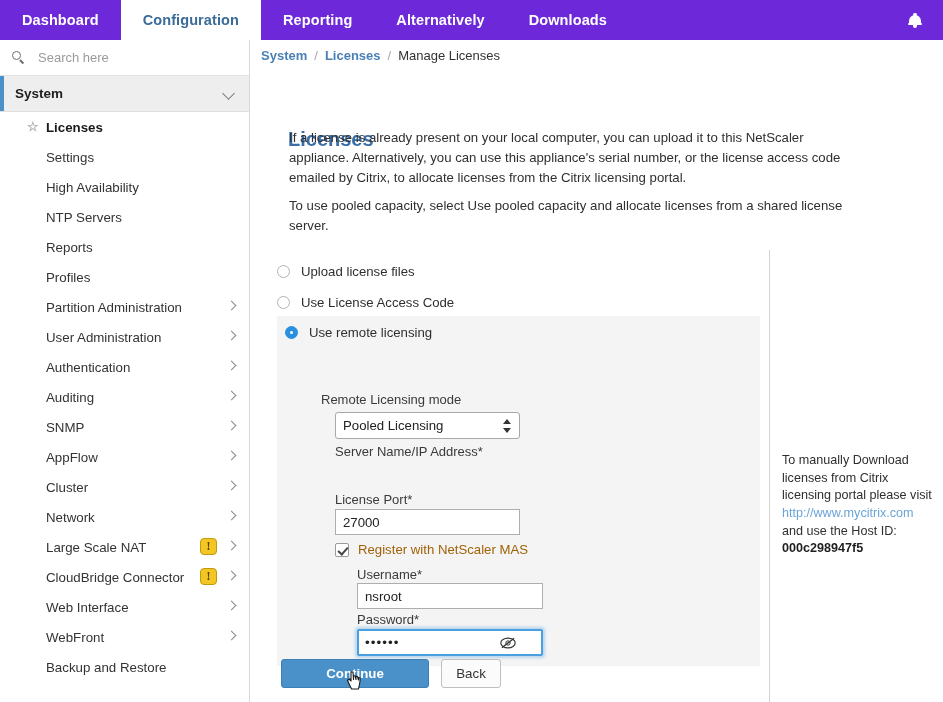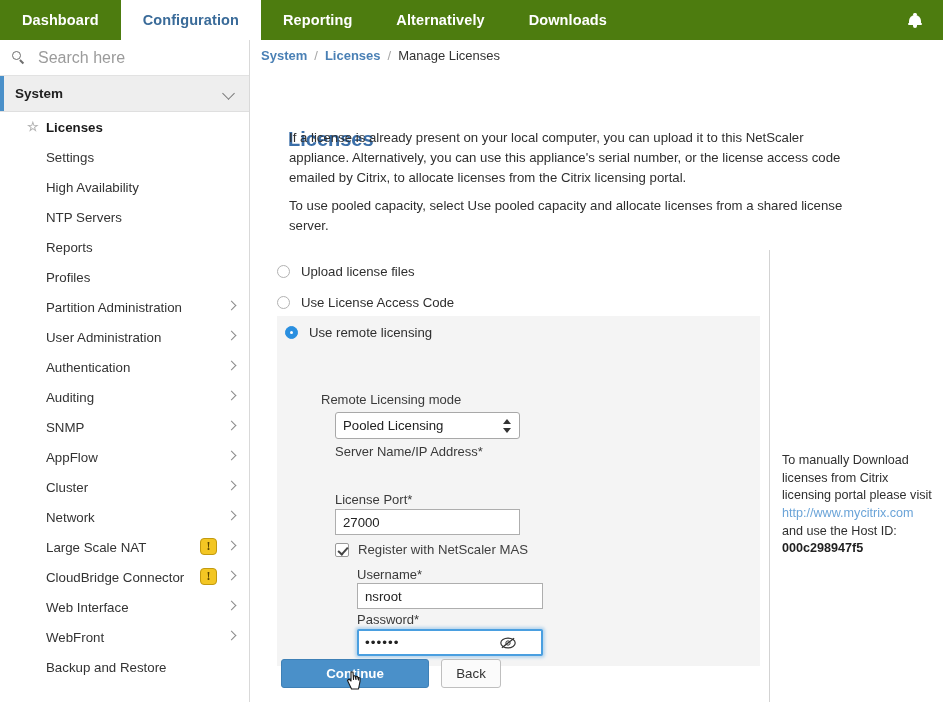--- a/index.html
+++ b/index.html
@@ -9,21 +9,21 @@
     overflow: hidden;
     background: #ffffff;
     font-family: "Liberation Sans", sans-serif;
     -webkit-font-smoothing: antialiased;
   }
 
   
   #topnav {
     position: absolute; top: 0; left: 0;
     width: 943px; height: 40px;
-    background: #4d7c0f;
+    background: #6d28d9;
     display: flex; align-items: stretch;
   }
   .nav-tab {
     display: flex; align-items: center; justify-content: center;
     padding: 0 22px;
     font-size: 14.5px; font-weight: bold;
     color: #ffffff;
     letter-spacing: .1px;
     cursor: pointer;
     user-select: none;
@@ -85,21 +85,21 @@
     border: 1.6px solid #6f6f6f; border-radius: 50%;
   }
   .search-icon .handle {
     position: absolute; left: 8px; top: 8px;
     width: 5px; height: 1.7px; background: #6f6f6f;
     transform: rotate(45deg); transform-origin: left center;
   }
   #search-input {
     border: none; outline: none;
     font-family: "Liberation Sans", sans-serif;
-    font-size: 16px; color: #333;
+    font-size: 13px; color: #333;
     width: 190px; background: transparent;
   }
   #search-input::placeholder { color: #9b9b9b; }
 
   .group-head {
     height: 36px;
     background: #eeeeee;
     border-bottom: 1px solid #dfdfdf;
     display: flex; align-items: center;
     position: relative;
@@ -259,21 +259,21 @@
   .sel-arrows .dn { top: 11px; border-top: 5px solid #333; }
 
   #lbl-server { left: 58px; top: 128px; }
   #in-server  { left: 58px; top: 145px; width: 185px; margin-top: 48px; }
   #lbl-port   { left: 58px; top: 176px; }
   #in-port    { left: 58px; top: 193px; width: 185px; }
 
   #chk-row {
     position: absolute; left: 58px; top: 226px;
     display: flex; align-items: center;
-    font-size: 13.2px; color: #404040;
+    font-size: 13.2px; color: #a16207;
     cursor: pointer;
   }
   .checkbox {
     width: 14px; height: 14px;
     border: 1px solid #9a9a9a; background: #fff;
     margin-right: 9px; flex: 0 0 auto; position: relative;
     border-radius: 2px;
   }
   .checkbox.on::after {
     content: ""; position: absolute; left: 4px; top: 1px;

